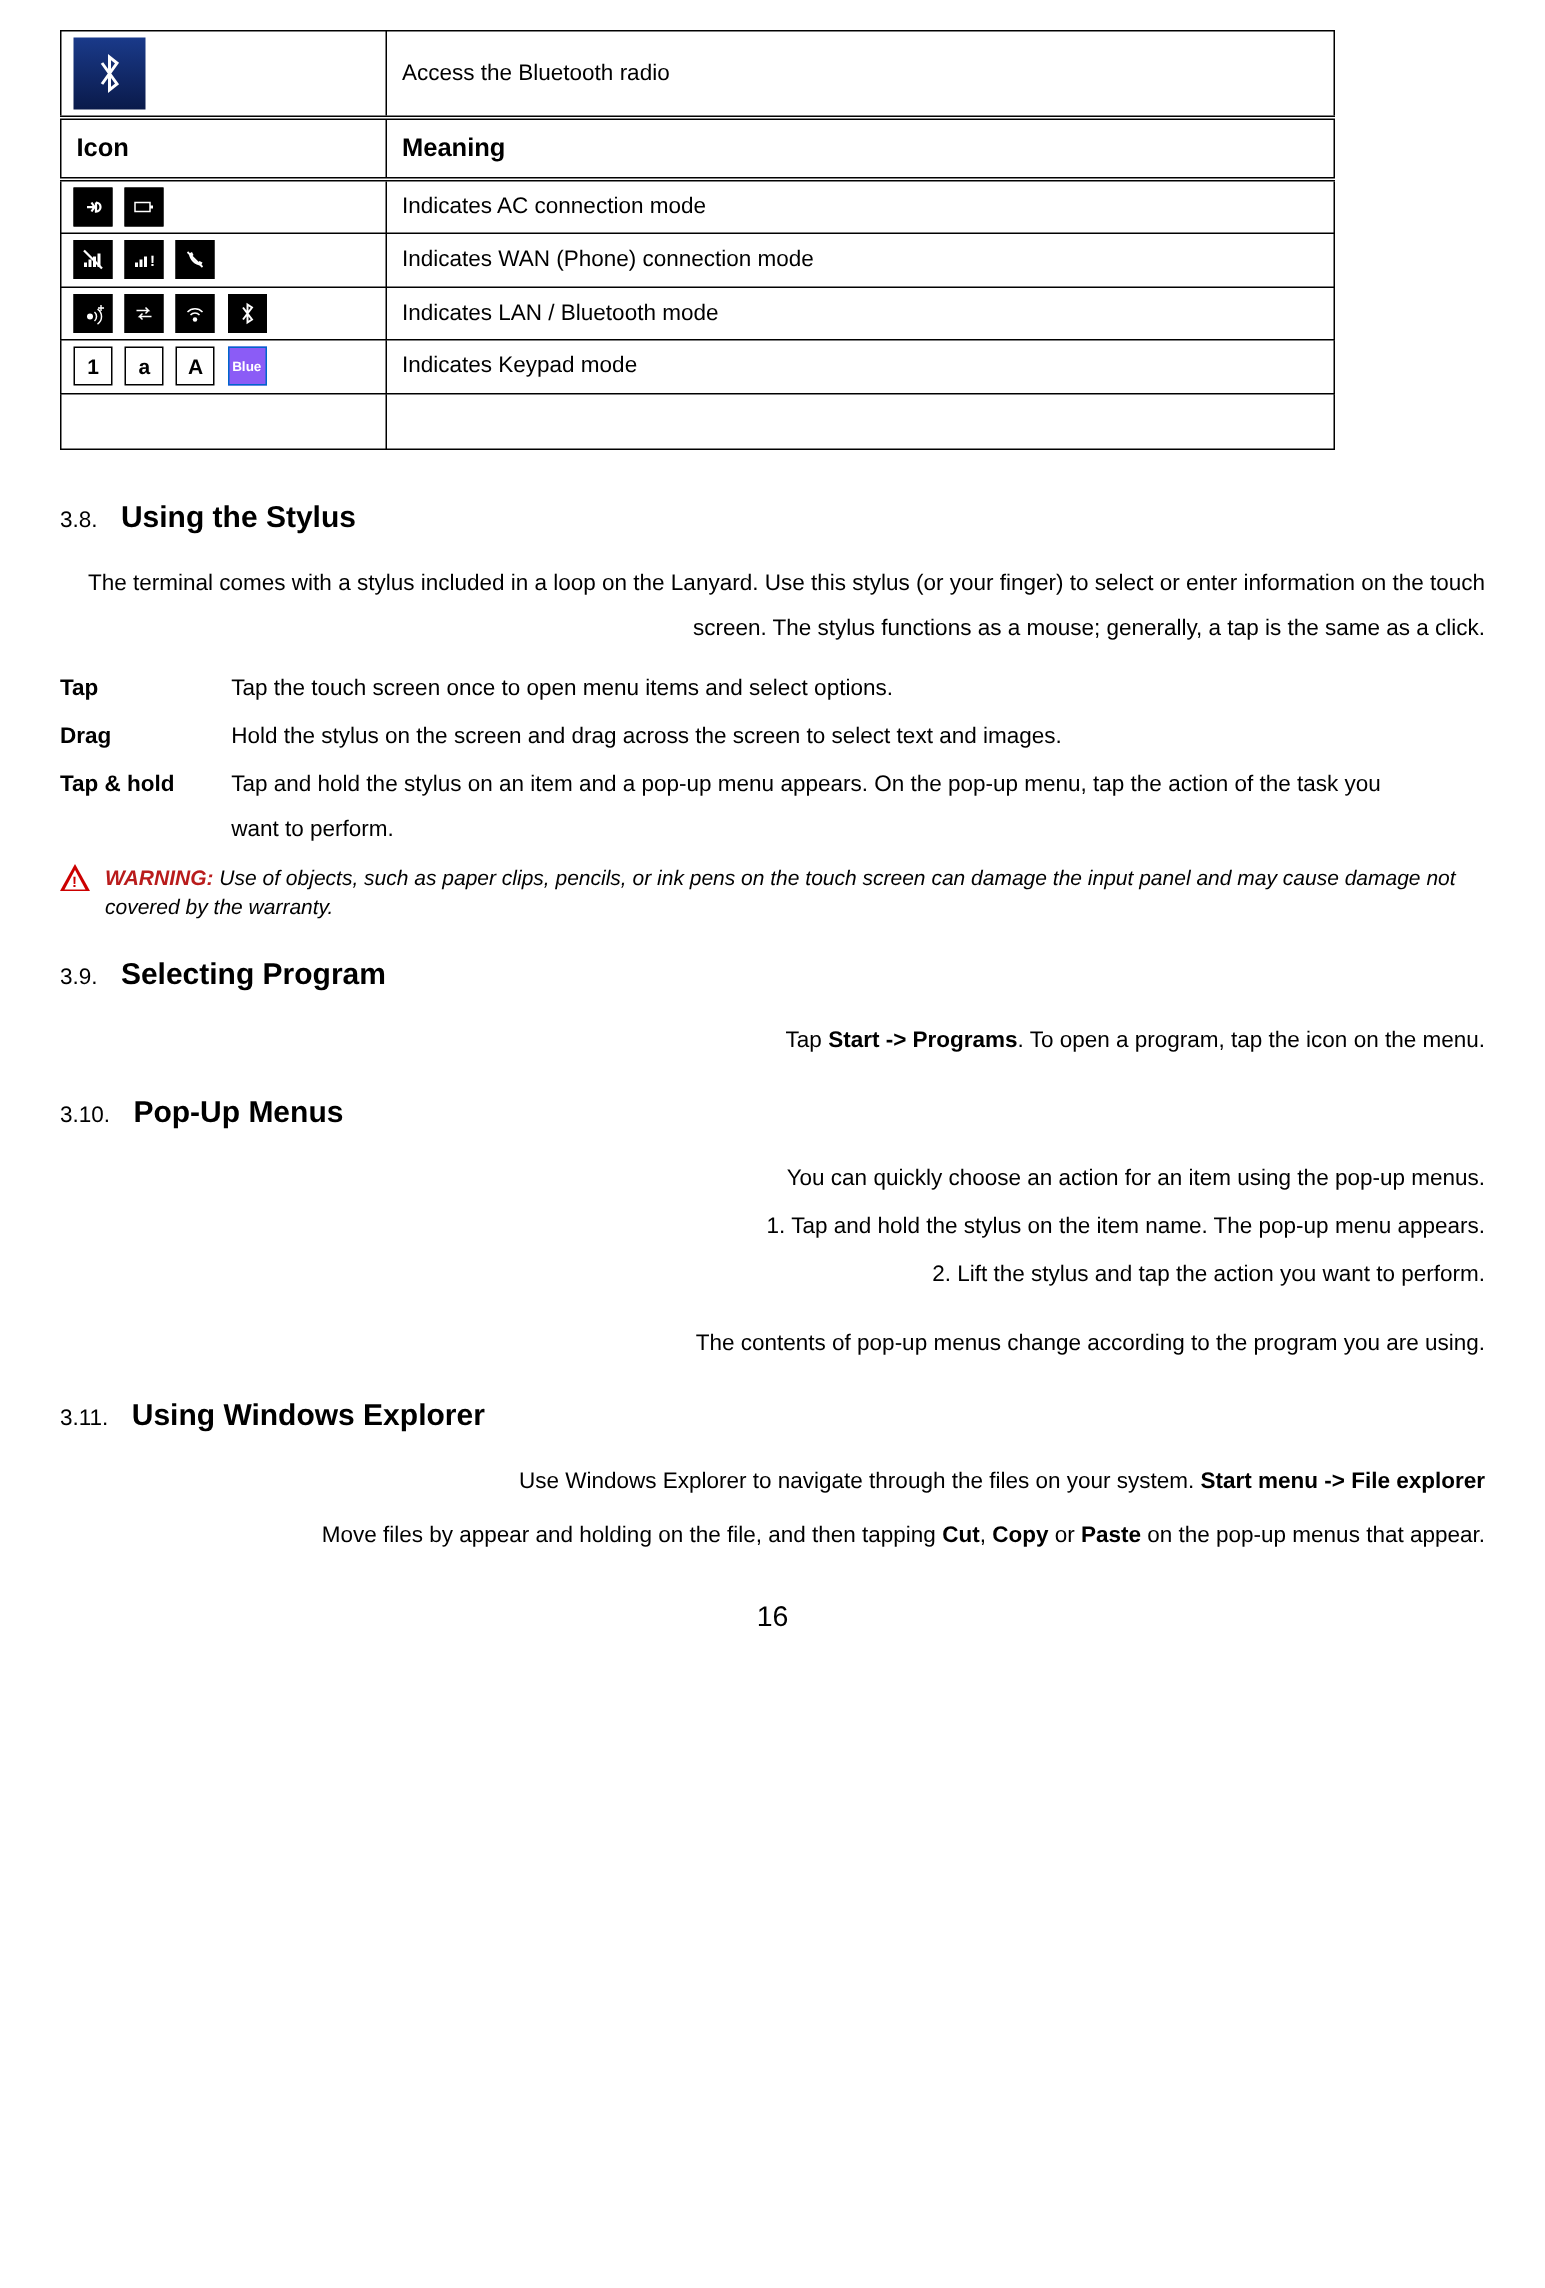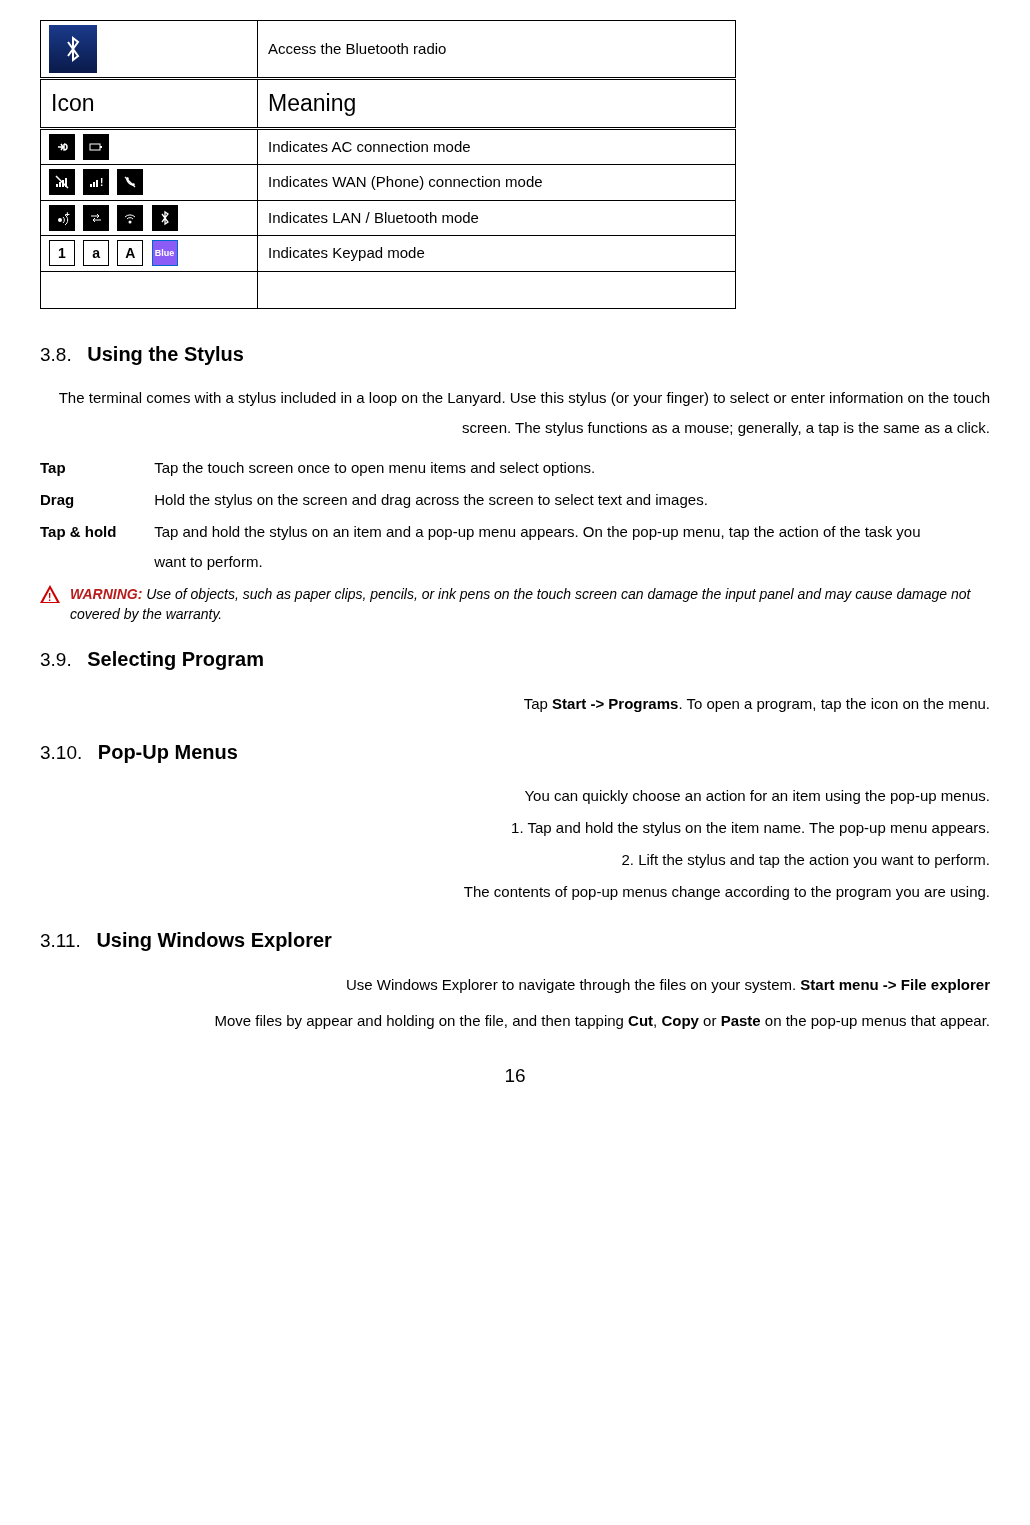--- a/index.html
+++ b/index.html
@@ -6,33 +6,33 @@
     font-family: Verdana, Tahoma, Arial, sans-serif;
     font-size: 15px;
     color: #000;
     margin: 0;
     padding: 20px 40px 40px 40px;
     width: 950px;
     line-height: 1.5;
   }
   table {
     border-collapse: collapse;
-    width: 696px;
+    width: 850px;
     margin-bottom: 30px;
   }
   td, th {
     border: 1px solid #000;
     padding: 6px 10px;
     text-align: left;
     vertical-align: middle;
   }
   th {
     background: #fff;
-    font-weight: normal;
-    font-size: 23px;
+    font-weight: bold;
+    font-size: 17px;
     color: #000;
   }
   .icon-cell {
     width: 200px;
     padding: 4px 8px;
   }
   .icon-box {
     display: inline-flex;
     align-items: center;
     justify-content: center;
@@ -50,21 +50,21 @@
     display: inline-flex;
     align-items: center;
     justify-content: center;
     color: #fff;
   }
   .black-bg { background:#000; color:#fff; border:1px solid #000; }
   .white-bg { background:#fff; color:#000; border:1px solid #000; }
   .blue-bg  { background:#8b5cf6; color:#fff; border:1px solid #06c; font-size:9px; }
   .header-row td, .header-row th { border-top: 3px double #000; border-bottom: 3px double #000; }
   h2 { font-size: 20px; font-weight: bold; margin: 18px 0 14px 0; }
-  .num { font-weight: normal; font-size: 19px; margin-right: 10px; }
+  .num { font-weight: normal; font-size: 15px; margin-right: 10px; }
   .body-text { margin: 0 0 10px 0; line-height: 2.0; text-align: right; }
   .def-row { margin: 2px 0; line-height: 2.0; }
   .def-term { display:inline-block; width:110px; font-weight:bold; vertical-align: top; }
   .def-desc { display:inline-block; width: 800px; vertical-align: top; }
   .warn-row { display:flex; align-items:flex-start; margin:8px 0 20px 0; font-style: italic; font-size: 14px; line-height:1.4;}
   .warn-icon { width:20px; height:18px; flex:none; margin-right:10px; position:relative; }
   .warn-tri { position:absolute; width:0; height:0; border-left:10px solid transparent; border-right:10px solid transparent; border-bottom:18px solid #c00; top:0; left:0;}
   .warn-tri-inner { position:absolute; width:0; height:0; border-left:7px solid transparent; border-right:7px solid transparent; border-bottom:13px solid #fff; top:4px; left:3px;}
   .warn-excl { position:absolute; top:6px; left:8px; font-size:10px; font-weight:bold; font-style:normal; color:#c00;}
   .warn-label { color:#b91c1c; font-weight:bold; }
@@ -210,21 +210,21 @@
 <p class="body-text">
   <span>Tap </span><b>Start -&gt; Programs</b><span>. To open a program, tap the icon on the menu.</span>
 </p>
 
 <h2>
   <span class="num">3.10.</span>
   <span>Pop-Up Menus</span>
 </h2>
 <p class="body-text" style="margin-bottom:2px">You can quickly choose an action for an item using the pop-up menus.</p>
 <p class="body-text" style="margin-bottom:2px">1. Tap and hold the stylus on the item name. The pop-up menu appears.</p>
-<p class="body-text" style="margin-bottom:2px">2. Lift the stylus and tap the action you want to perform.</p>
+<p class="body-text" style="margin-bottom:16px">2. Lift the stylus and tap the action you want to perform.</p>
 <p class="body-text" style="margin-bottom:2px">The contents of pop-up menus change according to the program you are using.</p>
 
 <h2>
   <span class="num">3.11.</span>
   <span>Using Windows Explorer</span>
 </h2>
 <p class="body-text">
   <span>Use Windows Explorer to navigate through the files on your system. </span><b>Start menu -&gt; File explorer</b>
 </p>
 <p class="body-text" style="line-height:1.5">

